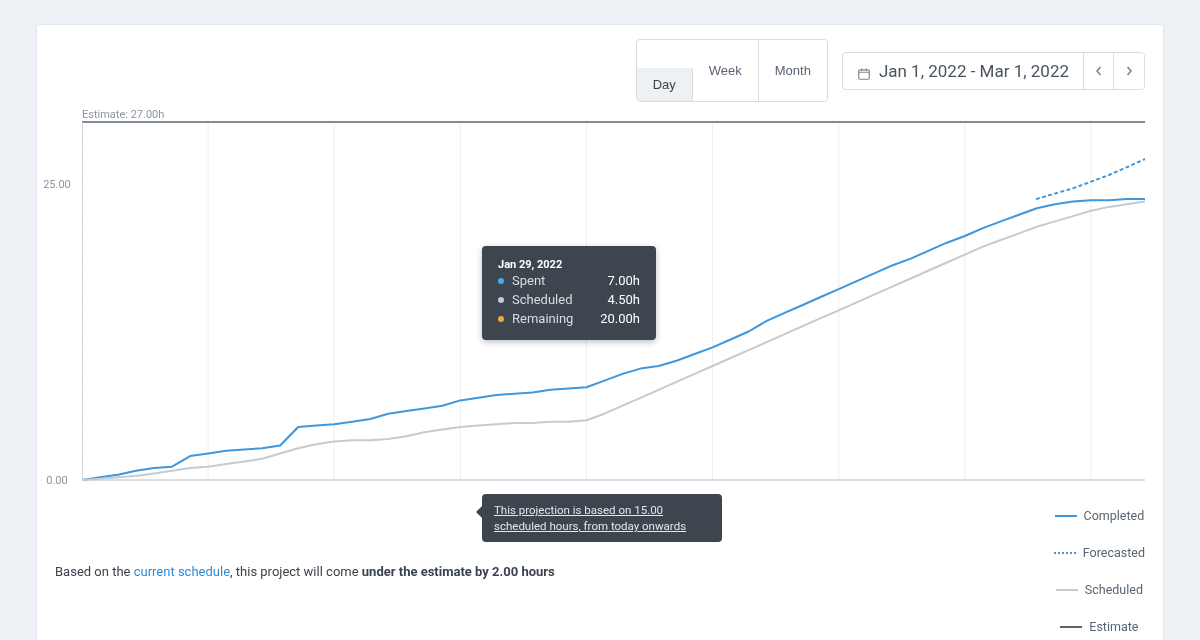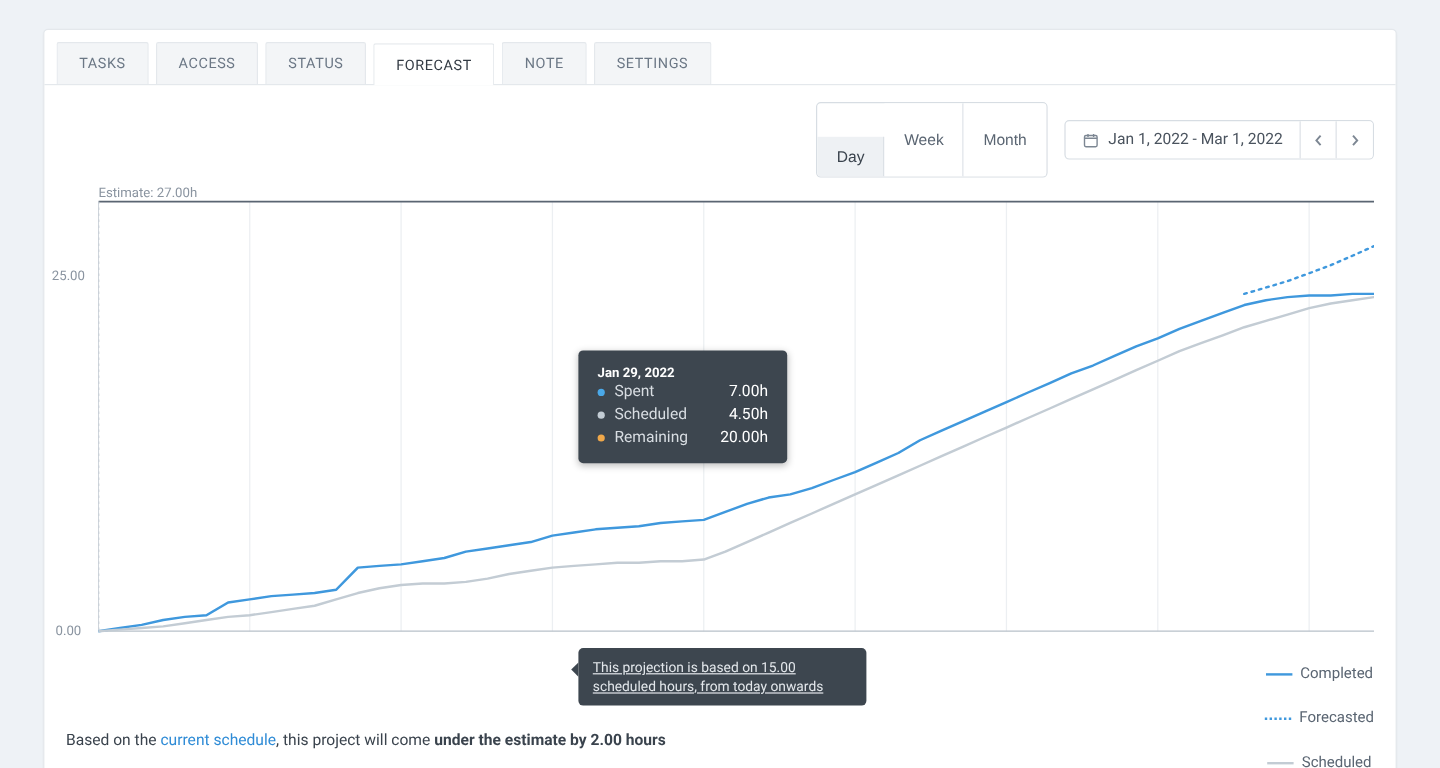--- a/index.html
+++ b/index.html
@@ -73,21 +73,21 @@
     align-items: stretch;
     border: 1px solid #d7dde3;
     border-radius: 4px;
     overflow: hidden;
   }
   .daterange .display {
     display: flex;
     align-items: flex-end;
     gap: 8px;
     padding: 8px 14px;
-    font-size: 13px;
+    font-size: 17px;
     color: #4a535e;
     border-right: 1px solid #d7dde3;
   }
   .daterange .nav {
     width: 30px;
     display: flex;
     align-items: center;
     justify-content: center;
     border-right: 1px solid #d7dde3;
     background: #fff;
@@ -203,28 +203,20 @@
   .lkey.scheduled { border-color: #c3ccd4; border-top-style: solid; }
   .lkey.estimate  { border-color: #5a6572; border-top-style: solid; }
   svg.plot { position: absolute; inset: 0; width: 100%; height: 100%; }
 </style>
 </head>
 <body>
 
 <div class="page">
   <div class="card">
 
-    <div class="tabs" id="tab-bar">
-        <div class="tab">TASKS</div>
-        <div class="tab">ACCESS</div>
-        <div class="tab">STATUS</div>
-        <div class="tab active">FORECAST</div>
-        <div class="tab">NOTE</div>
-        <div class="tab">SETTINGS</div>
-      </div>
 
     <div class="toolbar">
       <div class="segmented" id="gran-seg">
           <button class="active">Day</button>
           <button class="">Week</button>
           <button class="">Month</button>
         </div>
       <div class="daterange">
         <div class="display">
           <svg class="cal-icon" viewBox="0 0 24 24" fill="none" stroke="currentColor" stroke-width="2">

